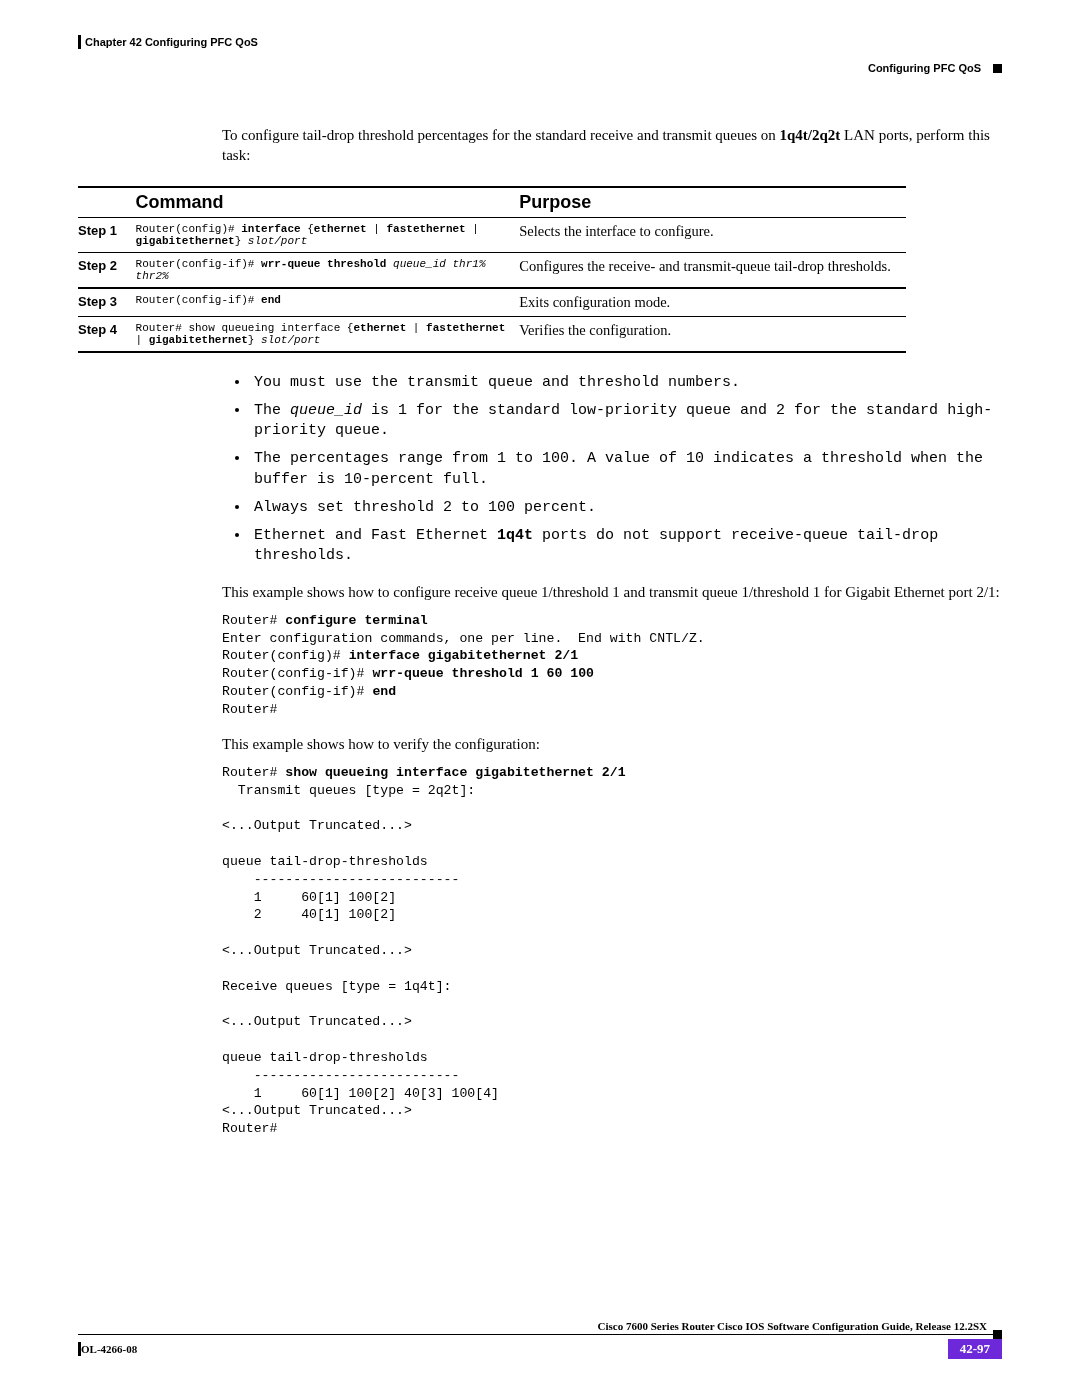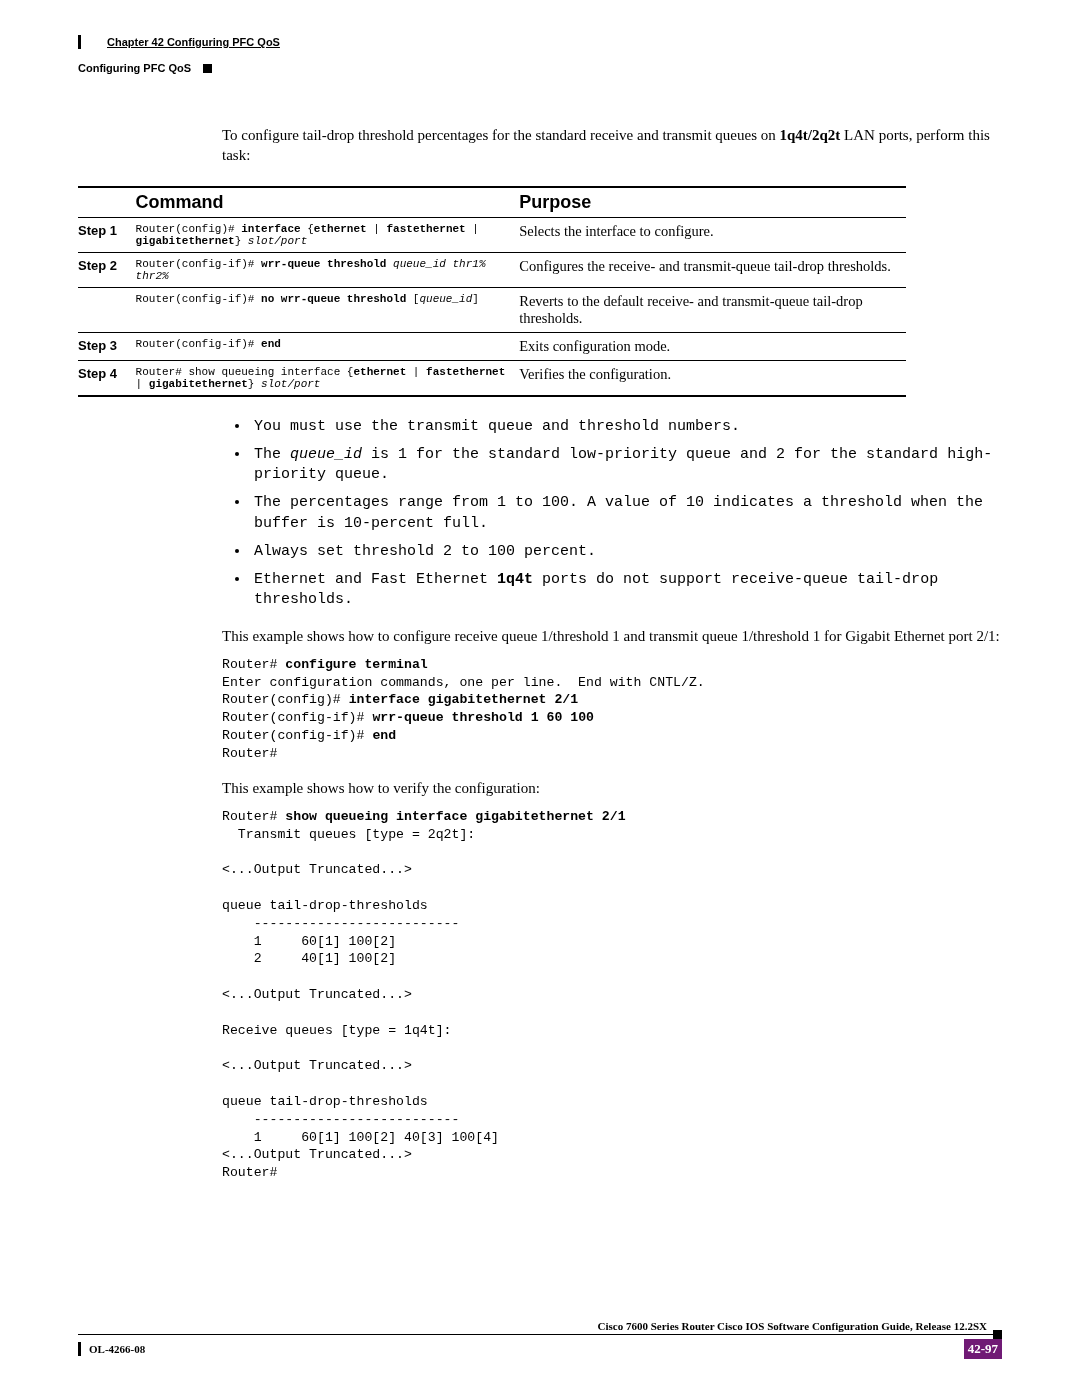--- a/index.html
+++ b/index.html
@@ -18,26 +18,26 @@
     box-sizing: border-box;
     padding: 35px 78px 40px 78px;
   }
   .top-header {
     font-family: Arial, Helvetica, sans-serif;
     font-size: 11px;
     font-weight: bold;
   }
   .top-bar {
     border-left: 3px solid #000;
-    padding-left: 26px;
+    padding-left: 4px;
     height: 14px;
     line-height: 14px;
-    text-decoration: underline;
   }
   .top-right {
+    text-align: right;
     margin-top: 12px;
     height: 14px;
     line-height: 14px;
   }
   .top-right-inner {
     display: inline-block;
     padding-right: 8px;
   }
   .top-right-sq {
     display: inline-block;
@@ -127,30 +127,29 @@
     padding-bottom: 2px;
   }
   .footer-row {
     display: flex;
     justify-content: space-between;
     margin-top: 4px;
     align-items: center;
   }
   .footer-left {
     border-left: 3px solid #000;
-    padding-left: 8px;
     font-weight: bold;
     height: 14px;
     line-height: 14px;
   }
   .page-num {
-    background: #701a75;
+    background: #6d28d9;
     color: #fff;
     font-weight: bold;
-    padding: 2px 4px;
+    padding: 2px 12px;
     font-size: 13px;
   }
   .footer-sq {
     display:inline-block;
     width:9px;
     height:9px;
     background:#000;
     margin-left:6px;
     vertical-align: baseline;
     position: relative;
@@ -198,25 +197,20 @@
           <tr class="hr-thin">
             <td colspan="3" style="padding: 0px; height: 0px;"></td>
           </tr>
           <tr>
             <td class="step">Step 2</td>
             <td class="cmdcol mono"><span>Router(config-if)# </span><b>wrr-queue threshold</b><span> </span><i>queue_id thr1% thr2%</i></td>
             <td class="purpcol">Configures the receive- and transmit-queue tail-drop thresholds.</td>
           </tr>
           <tr class="hr-thin">
             <td colspan="3" style="padding: 0px; height: 0px;"></td>
-          </tr>
-          <tr>
-            <td class="step"></td>
-            <td class="cmdcol mono"><span>Router(config-if)# </span><b>no wrr-queue threshold</b><span> [</span><i>queue_id</i><span>]</span></td>
-            <td class="purpcol">Reverts to the default receive- and transmit-queue tail-drop thresholds.</td>
           </tr>
           <tr class="hr-thin">
             <td colspan="3" style="padding: 0px; height: 0px;"></td>
           </tr>
           <tr>
             <td class="step">Step 3</td>
             <td class="cmdcol mono"><span>Router(config-if)# </span><b>end</b></td>
             <td class="purpcol">Exits configuration mode.</td>
           </tr>
           <tr class="hr-thin">

